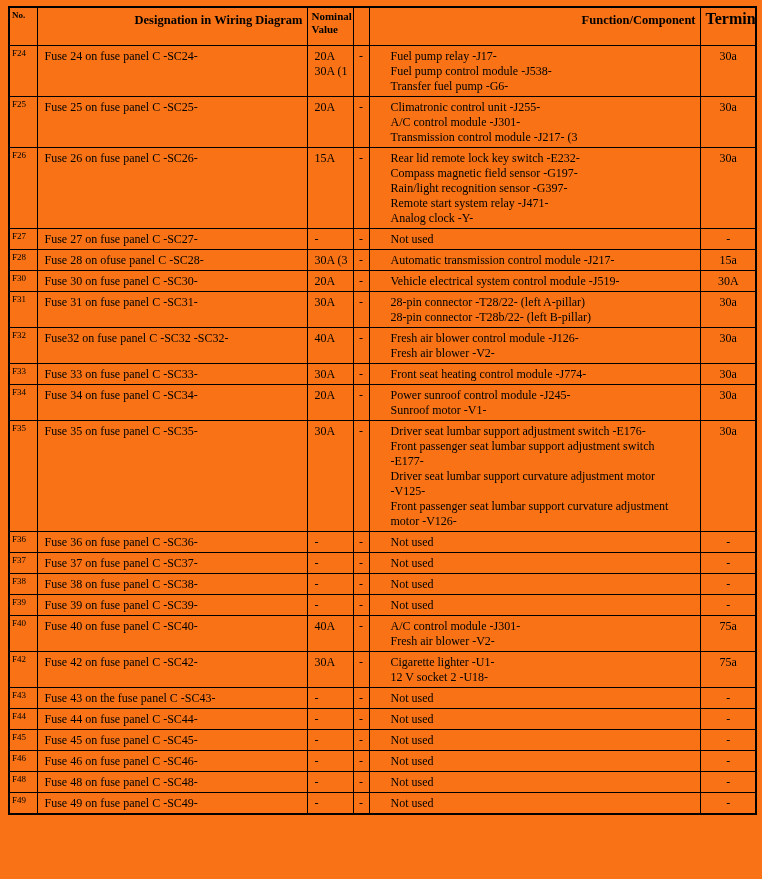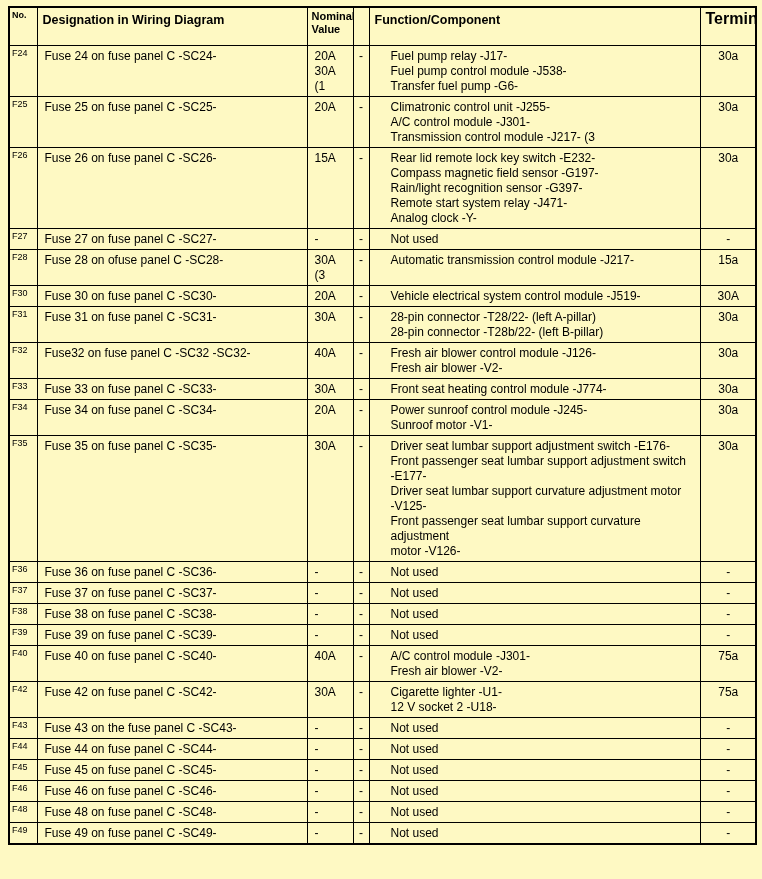--- a/index.html
+++ b/index.html
@@ -5,22 +5,22 @@
   html, body {
     margin: 0;
     padding: 0;
     background: #ffffff;
   }
   .page {
     width: 762px;
     height: 879px;
     box-sizing: border-box;
     padding: 6px 7px 6px 8px;
-    background: #fef9c3;
-    font-family: Liberation Sans, sans-serif;
+    background: #f97316;
+    font-family: Liberation Serif, serif;
     color: #000000;
   }
   table.fuse-table {
     border-collapse: collapse;
     width: 747px;
     table-layout: fixed;
     border: 2px solid #000000;
   }
   .fuse-table th,
   .fuse-table td {
@@ -35,21 +35,21 @@
   
   .fuse-table thead tr { height: 38px; }
   .fuse-table th { font-weight: bold; text-align: left; }
   th.h-no {
     font-size: 9px;
     line-height: 10px;
     padding: 2px 1px 1px 2px;
   }
   th.h-designation,
   th.h-function {
-    text-align: left;
+    text-align: right;
     font-size: 12.5px;
     padding-top: 5px;
   }
   th.h-nominal {
     font-size: 11px;
     line-height: 13px;
     padding: 2px 2px 2px 4px;
   }
   th.h-terminal {
     font-size: 16px;

